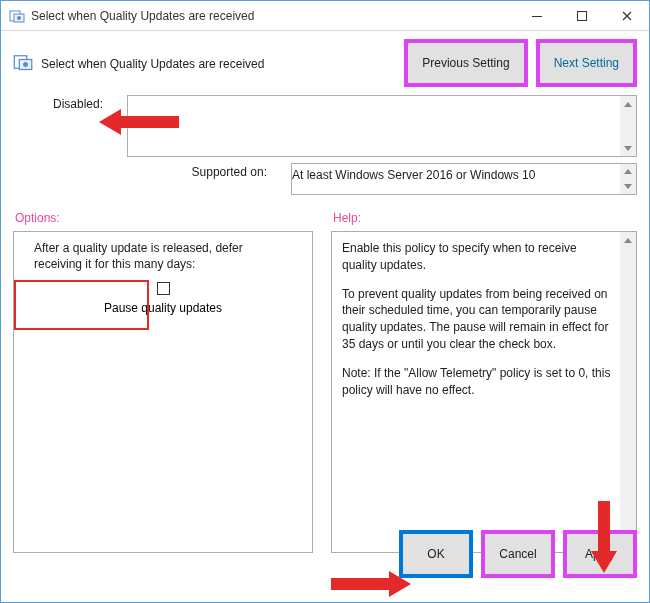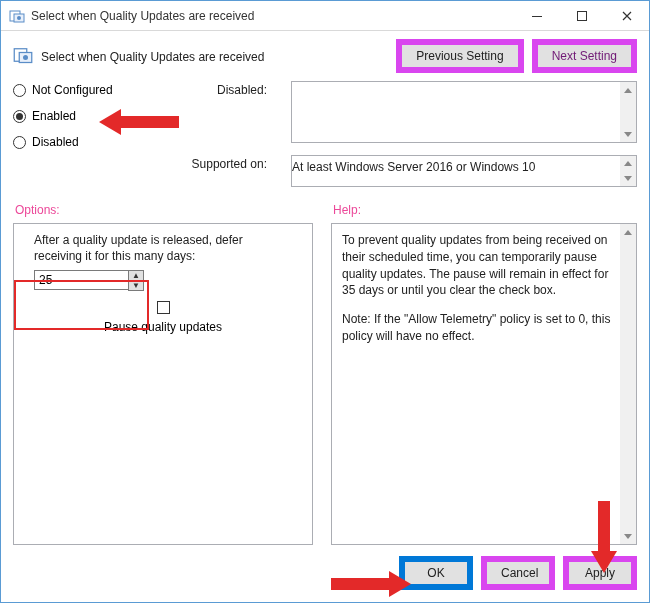--- a/index.html
+++ b/index.html
@@ -7,22 +7,22 @@
   .window { width:650px; height:603px; border:1px solid #5a9bd4; position:relative; background:#fff; }
   .titlebar { height:30px; background:#fff; border-bottom:1px solid #d9d9d9; display:flex; align-items:center; }
   .titlebar .appicon { width:16px; height:16px; margin:0 6px 0 8px; }
   .titlebar .title { flex:1; color:#333; }
   .winbtns { display:flex; height:100%; }
   .winbtn { width:45px; display:flex; align-items:center; justify-content:center; color:#333; }
   .body { padding:8px 12px 12px 12px; }
   .headerrow { display:flex; align-items:center; gap:8px; margin-bottom:6px; }
   .headerrow .policytitle { flex:1; color:#222; padding-top:2px; }
   .navbtns { display:flex; gap:8px; }
-  .btn { border:6px solid #d946ef; background:#e1e1e1; padding:4px 14px; color:#222; }
-  .btn.disabled { color:#701a75; }
+  .btn { border:4px solid #d946ef; background:#e1e1e1; padding:13px 14px; color:#222; }
+  .btn.disabled { color:#0369a1; }
   .radiorow { display:flex; gap:24px; align-items:flex-start; margin-top:8px; }
   .radios { width:140px; display:flex; flex-direction:column; gap:12px; padding-top:2px;}
   .radio { display:flex; align-items:center; gap:6px; }
   .radio .r-outer { width:13px; height:13px; border:1px solid #333; border-radius:50%; display:inline-flex; align-items:center; justify-content:center; background:#fff;}
   .radio .r-inner { width:7px; height:7px; background:#333; border-radius:50%; }
   .labelcol { width:90px; text-align:right; color:#222; padding-top:2px;}
   .commentbox, .supportbox { flex:1; }
   .commentbox .ta { border:1px solid #abadb3; height:62px; background:#fff; position:relative; }
   .support-row { display:flex; gap:24px; align-items:flex-start; margin-top:6px;}
   .supportbox .ta { border:1px solid #abadb3; height:32px; background:#fff; position:relative; padding:4px 0; color:#222;}
@@ -35,21 +35,21 @@
   .optlabel { color:#222; line-height:1.35; }
   .spinwrap { margin-top:6px; display:flex; }
   .spin-input { width:94px; height:20px; border:1px solid #7a7a7a; border-right:none; padding:2px 4px; }
   .spin-btns { width:16px; display:flex; flex-direction:column; border:1px solid #7a7a7a; }
   .spin-b { flex:1; background:#e1e1e1; display:flex; align-items:center; justify-content:center; font-size:8px; color:#333; border-bottom:1px solid #7a7a7a;}
   .spin-b:last-child{border-bottom:none;}
   .checkrow { display:flex; align-items:center; gap:6px; margin-top:10px;flex-direction:column; }
   .chk { width:13px; height:13px; border:1px solid #333; background:#fff; }
   .helpcontent { position:absolute; inset:8px 22px 8px 10px; overflow:hidden; color:#222; line-height:1.4;}
   .helpcontent p { margin:0 0 12px 0; }
-  .footer { position:absolute; right:12px; bottom:12px; display:flex; gap:8px; }
+  .footer { position:absolute; right:12px; bottom:24px; display:flex; gap:8px; }
   .footer .btn { width:74px; text-align:center; }
   .redbox1 { position:absolute; border:2px solid #e32929; left:13px; top:279px; width:135px; height:50px; pointer-events:none; }
   .arrow { position:absolute; pointer-events:none; }
   .arrow svg { display:block; }
 </style>
 </head>
 <body>
 
 <div class="window">
 
@@ -92,36 +92,20 @@
         </svg>
       </span>
       <span class="policytitle">Select when Quality Updates are received</span>
       <div class="navbtns">
         <div class="btn">Previous Setting</div>
         <div class="btn disabled">Next Setting</div>
       </div>
     </div>
 
     <div class="radiorow">
-      <div class="radios">
-        <label class="radio">
-          <span class="r-outer"></span>
-          <span>Not Configured</span>
-        </label>
-        <label class="radio">
-          <span class="r-outer">
-              <span class="r-inner"></span>
-            </span>
-          <span>Enabled</span>
-        </label>
-        <label class="radio">
-          <span class="r-outer"></span>
-          <span>Disabled</span>
-        </label>
-      </div>
       <div class="labelcol">Disabled:</div>
       <div class="commentbox">
         <div class="ta">
           <div class="scrolltrack">
             <div class="scrollbtn">
               <svg width="8" height="5" viewBox="0 0 8 5">
                   <path d="M0 5 L4 0 L8 5 Z" fill="#888"></path>
                 </svg>
             </div>
             <div class="scrollbtn">
@@ -154,37 +138,31 @@
           </div>
         </div>
       </div>
     </div>
 
     <div class="panes">
       <div class="pane" style="flex:0 0 300px">
         <div class="panehead">Options:</div>
         <div class="panecontent">
           <div class="optlabel">After a quality update is released, defer receiving it for this many days:</div>
-          <div class="spinwrap">
-            <input class="spin-input" value="25" style="">
-            <div class="spin-btns">
-              <div class="spin-b">▲</div>
-              <div class="spin-b">▼</div>
-            </div>
-          </div>
           <div class="checkrow">
             <span class="chk"></span>
             <span>Pause quality updates</span>
           </div>
         </div>
       </div>
       <div class="pane">
         <div class="panehead">Help:</div>
         <div class="panecontent">
           <div class="helpcontent">
+            <p>Enable this policy to specify when to receive quality updates.</p>
             <p>To prevent quality updates from being received on their scheduled time, you can temporarily pause quality updates. The pause will remain in effect for 35 days or until you clear the check box.</p>
             <p>Note: If the "Allow Telemetry" policy is set to 0, this policy will have no effect.</p>
           </div>
           <div class="scrolltrack">
             <div class="scrollbtn">
                 <svg width="8" height="5" viewBox="0 0 8 5">
                   <path d="M0 5 L4 0 L8 5 Z" fill="#888"></path>
                 </svg>
               </div>
             <div class="scrollbtn">

